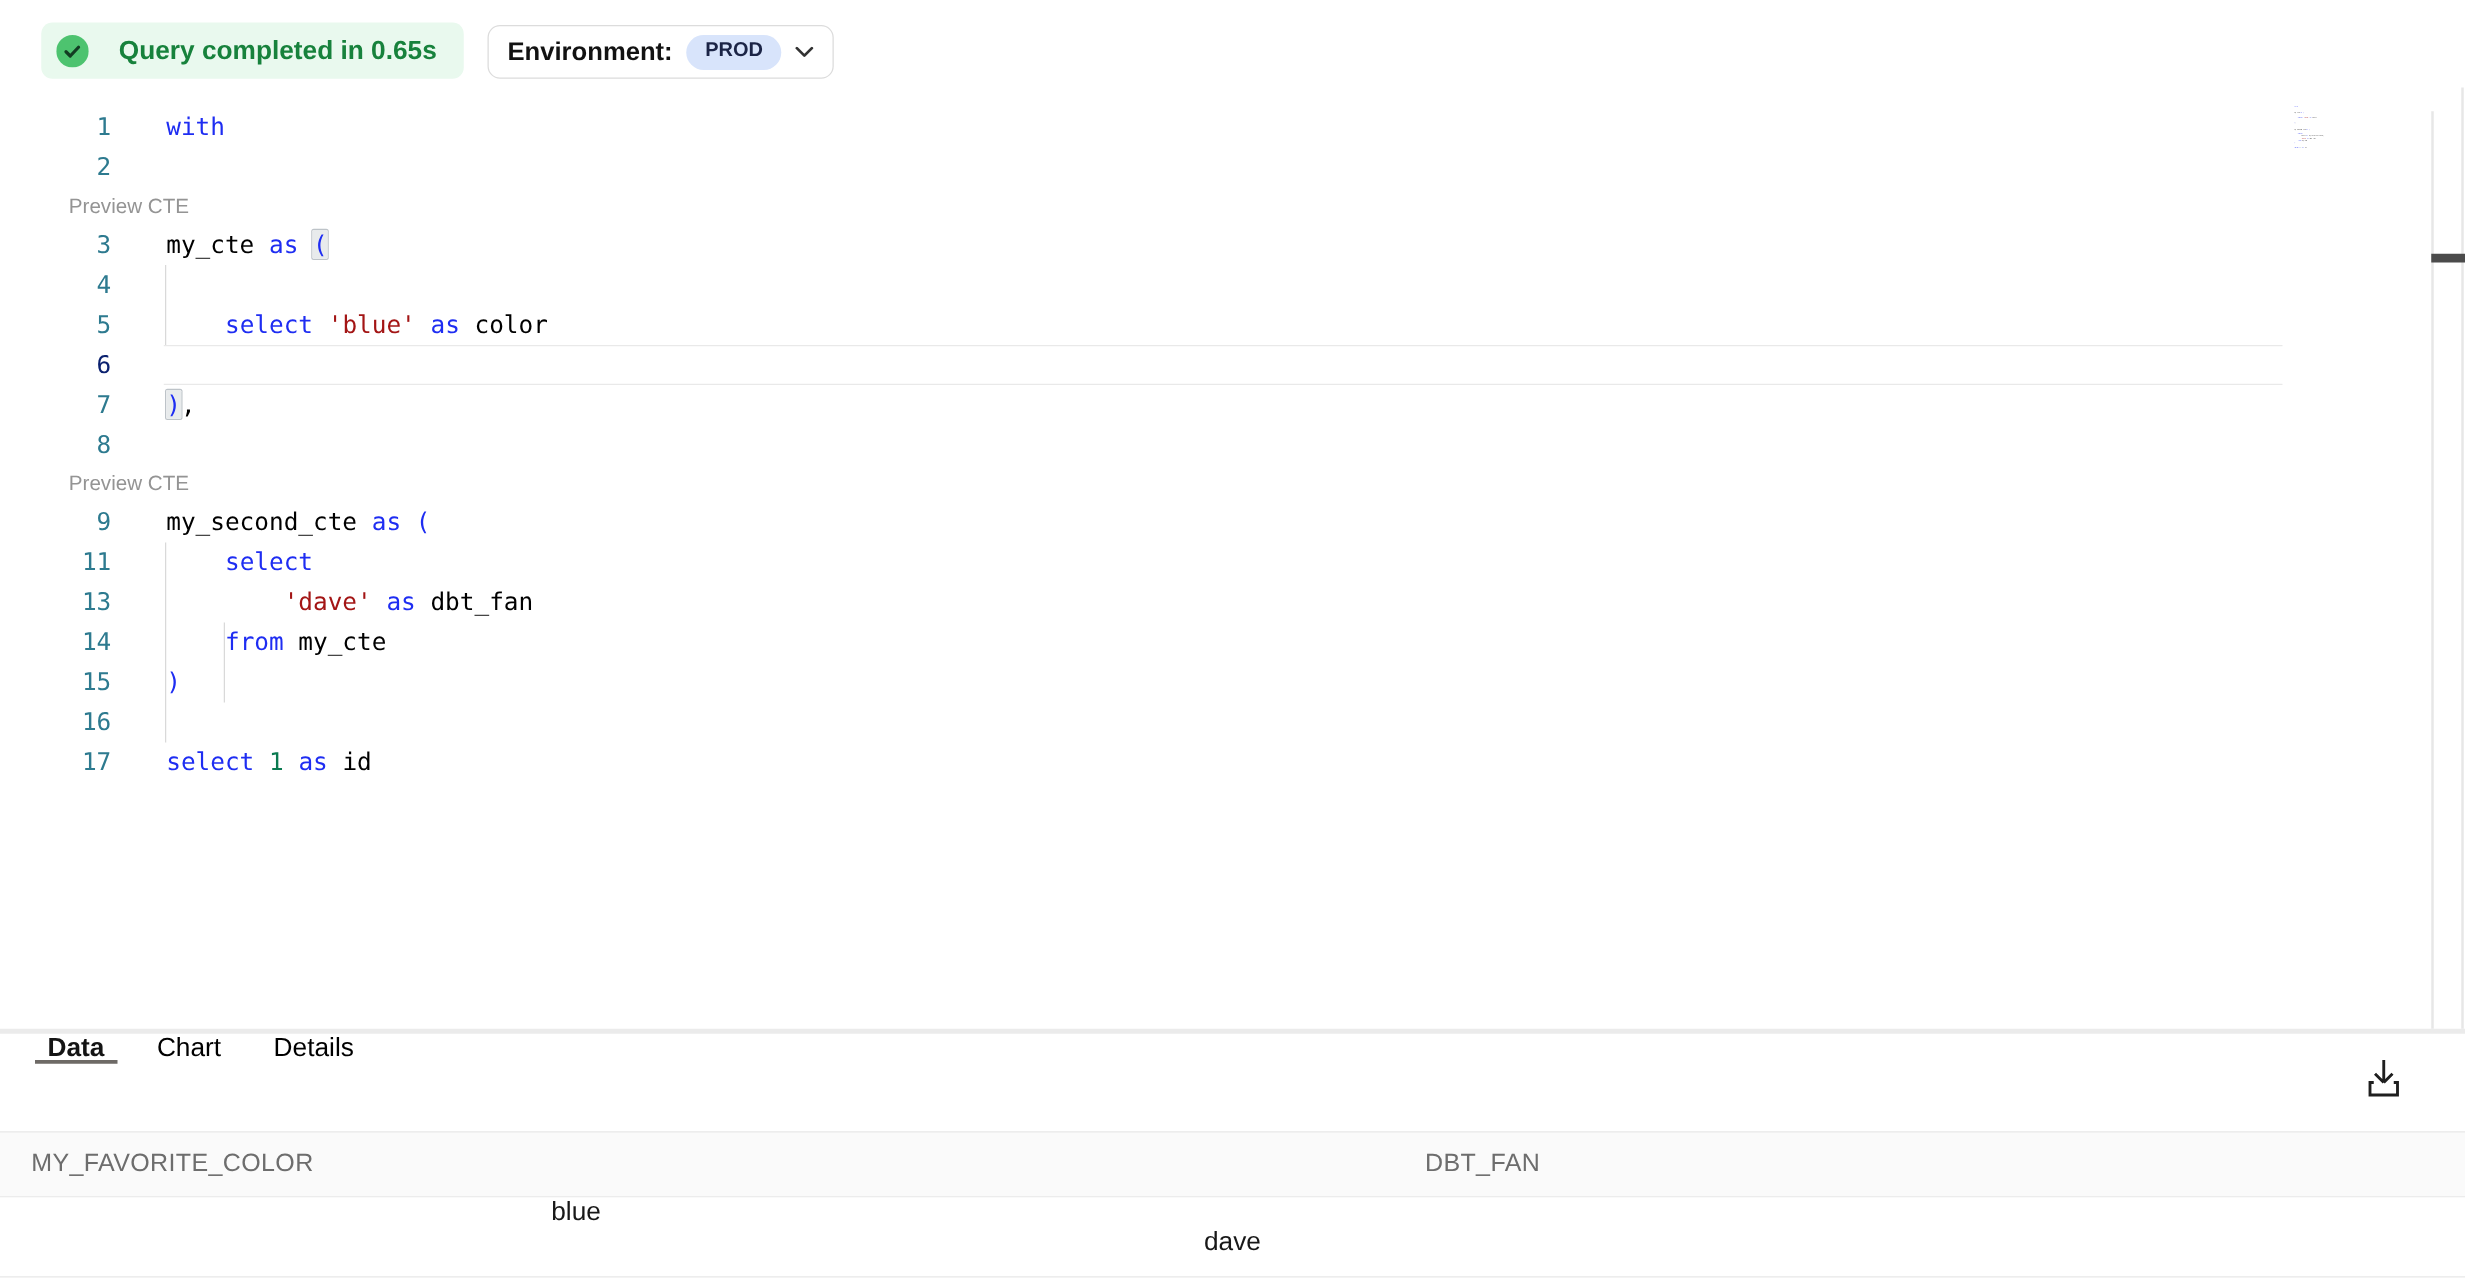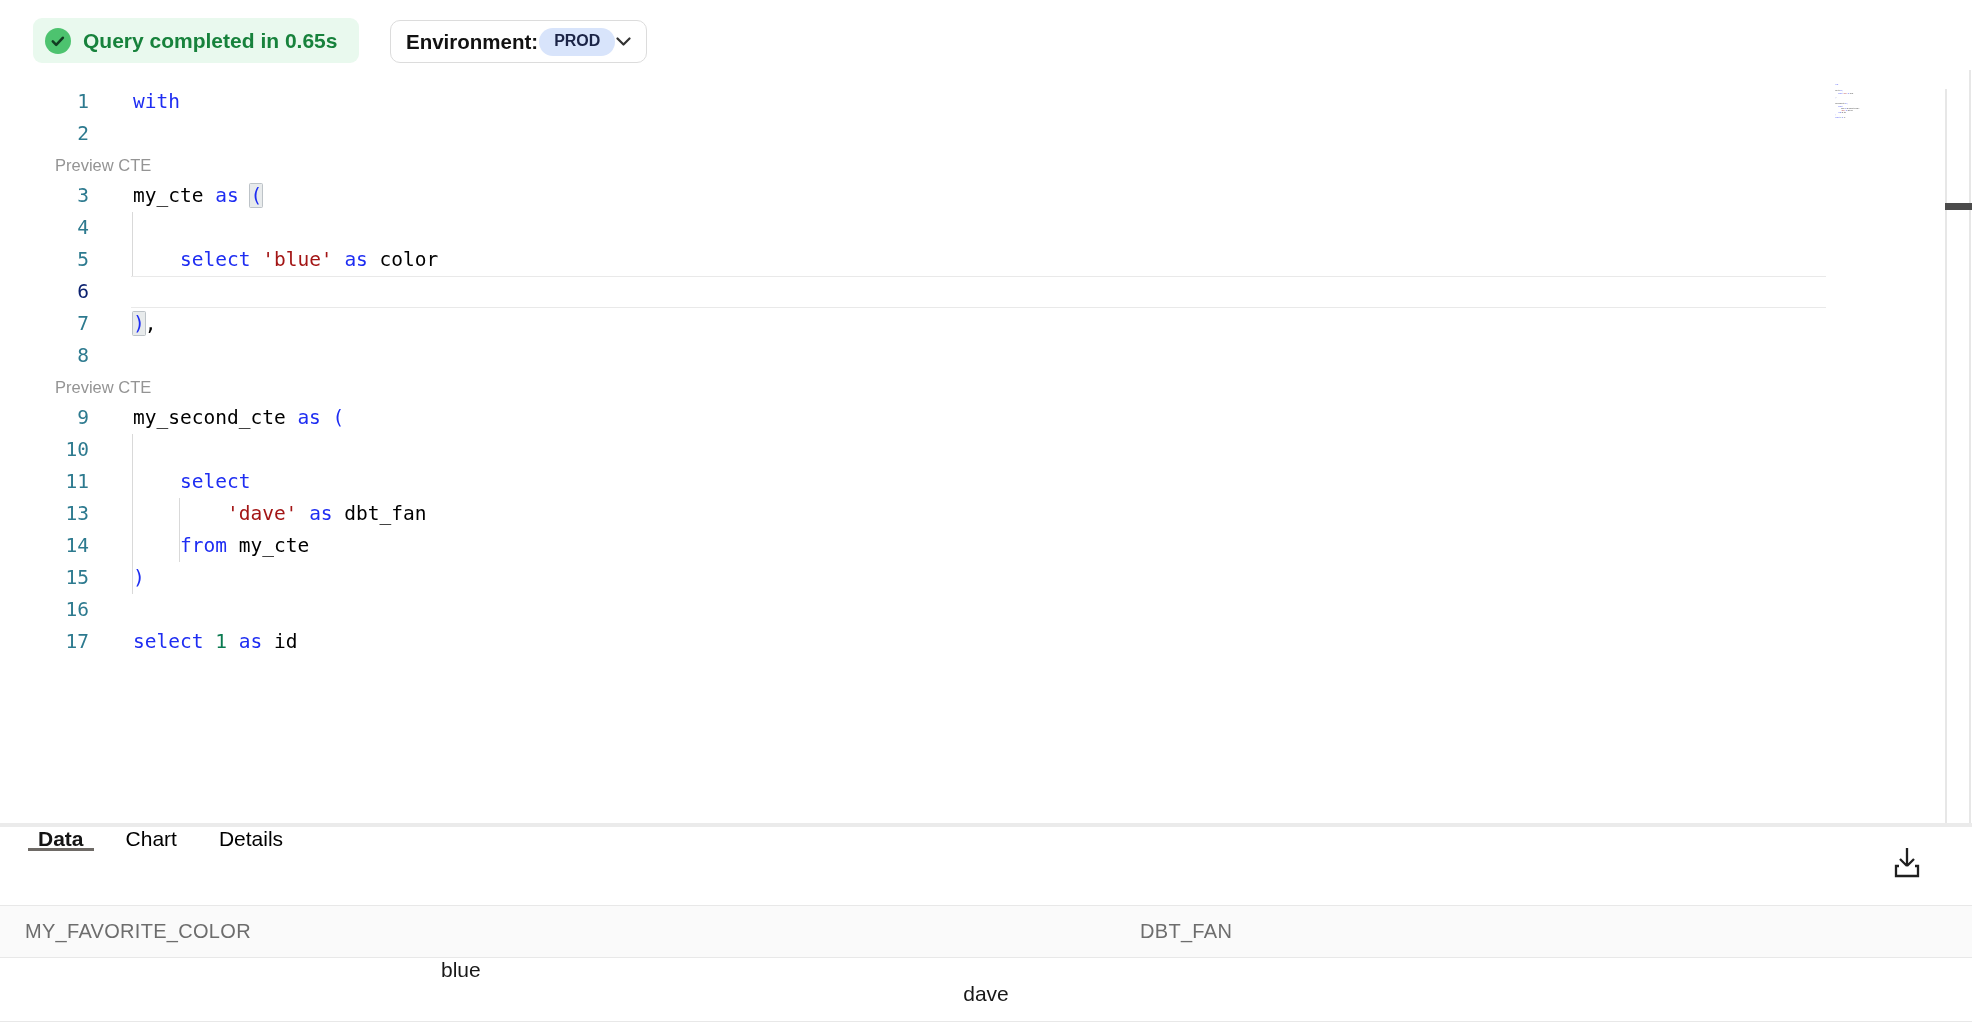--- a/index.html
+++ b/index.html
@@ -1,25 +1,25 @@
 <!DOCTYPE html>
 <html><head>
 <meta charset="utf-8">
 <style>
   * { margin:0; padding:0; box-sizing:border-box; }
   html,body { width:1972px; height:1026px; background:#fff; overflow:hidden; position:relative;
               font-family:"Liberation Sans",sans-serif; }
 
   
   .status-badge { position:absolute; left:33px; top:18px; height:45px; background:#e9f9ee;
-                  border-radius:9px; display:flex; align-items:center; gap:12px;
+                  border-radius:9px; display:flex; align-items:center; gap:24px;
                   padding:0 22px 0 12px; color:#17823c; font-weight:bold; font-size:21px; }
   .env-select { position:absolute; left:390px; top:20px; height:43px; border:1.5px solid #dcdcdc;
                 border-radius:10px; background:#fff; display:flex; align-items:center;
-                padding:0 15px; gap:1px; cursor:pointer; }
+                padding:0 15px; gap:11px; cursor:pointer; }
   .env-label { font-size:20.5px; color:#121212; font-weight:600; }
   .env-pill { background:#d8e4fb; border-radius:17px; padding:4px 15px 6px; font-weight:bold;
               font-size:16px; color:#1b2446; }
 
   
   #code-lines { position:absolute; top:86px; left:0; width:1833px; }
   .row { display:flex; height:32px; line-height:32px; white-space:pre;
          font-family:"DejaVu Sans Mono",monospace; font-size:19.5px; }
   .ln  { width:89px; text-align:right; color:#2d7a8f; flex:none; }
   .row.active .ln { color:#0b216f; }
@@ -98,21 +98,20 @@
     <div class="row"><span class="ln">2</span><span class="code"></span></div>
     <div class="row label-row"><span class="cte-label">Preview CTE</span></div>
     <div class="row"><span class="ln">3</span><span class="code"><span class="tk-pl">my_cte </span><span class="tk-kw">as</span><span class="tk-pl"> </span><span class="tk-kw match">(</span></span></div>
     <div class="row"><span class="ln">4</span><span class="code"></span></div>
     <div class="row"><span class="ln">5</span><span class="code"><span class="tk-pl">    </span><span class="tk-kw">select</span><span class="tk-pl"> </span><span class="tk-str">'blue'</span><span class="tk-pl"> </span><span class="tk-kw">as</span><span class="tk-pl"> color</span></span></div>
     <div class="row active"><span class="ln">6</span><span class="code"></span></div>
     <div class="row"><span class="ln">7</span><span class="code"><span class="tk-kw match">)</span><span class="tk-pl">,</span></span></div>
     <div class="row"><span class="ln">8</span><span class="code"></span></div>
     <div class="row label-row"><span class="cte-label">Preview CTE</span></div>
     <div class="row"><span class="ln">9</span><span class="code"><span class="tk-pl">my_second_cte </span><span class="tk-kw">as</span><span class="tk-pl"> </span><span class="tk-kw">(</span></span></div>
-    <div class="row"><span class="ln">10</span><span class="code"></span></div>
     <div class="row"><span class="ln">11</span><span class="code"><span class="tk-pl">    </span><span class="tk-kw">select</span></span></div>
     <div class="row"><span class="ln">13</span><span class="code"><span class="tk-pl">        </span><span class="tk-str">'dave'</span><span class="tk-pl"> </span><span class="tk-kw">as</span><span class="tk-pl"> dbt_fan</span></span></div>
     <div class="row"><span class="ln">14</span><span class="code"><span class="tk-pl">    </span><span class="tk-kw">from</span><span class="tk-pl"> my_cte</span></span></div>
     <div class="row"><span class="ln">15</span><span class="code"><span class="tk-kw">)</span></span></div>
     <div class="row"><span class="ln">16</span><span class="code"></span></div>
     <div class="row"><span class="ln">17</span><span class="code"><span class="tk-kw">select</span><span class="tk-pl"> </span><span class="tk-num">1</span><span class="tk-pl"> </span><span class="tk-kw">as</span><span class="tk-pl"> id</span></span></div>
   </div>
 
 <div class="minimap">
   <div class="mini-inner" id="mini-lines">

